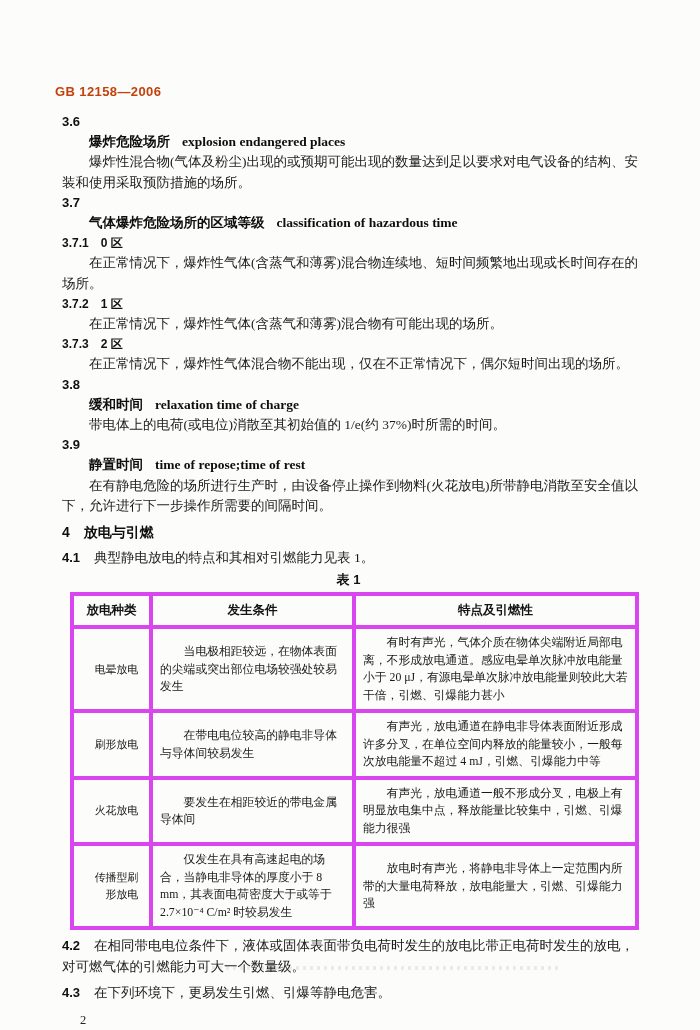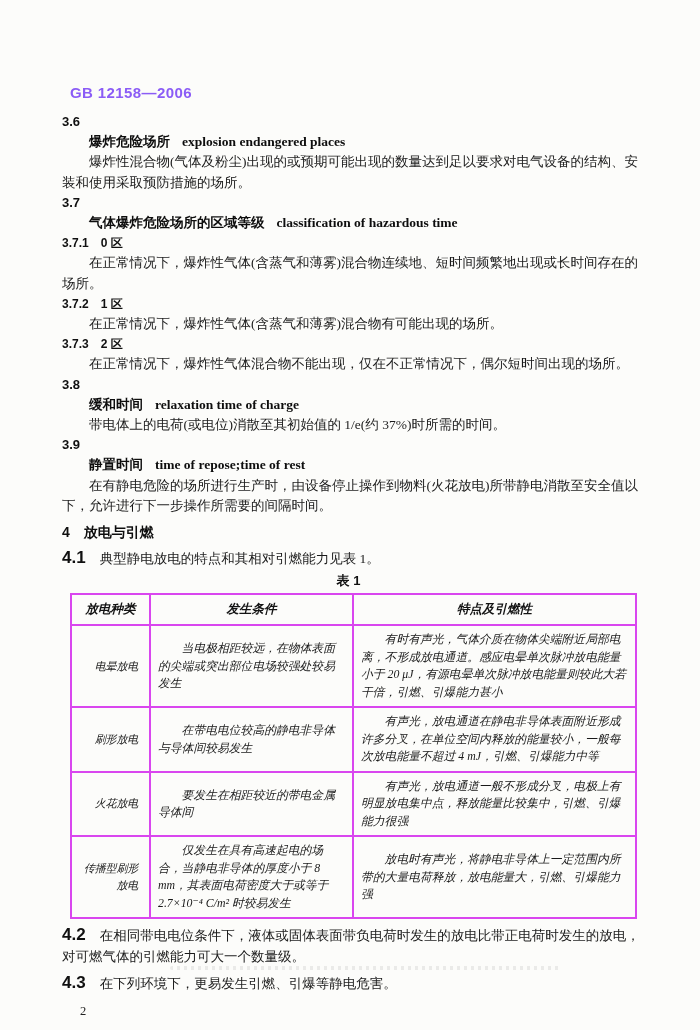--- a/index.html
+++ b/index.html
@@ -6,23 +6,23 @@
   body{
     width:700px;height:1030px;
     background:#e9e9e7;
     font-family:"Liberation Serif","DejaVu Serif",serif;
   }
   .page{
     position:relative;width:700px;height:1030px;
     background:#fcfcfa;color:#1b1b1b;overflow:hidden;
   }
   .std-code{
-    position:absolute;left:70px;top:84px;
+    position:absolute;left:55px;top:84px;
     font-family:"Liberation Sans","DejaVu Sans",sans-serif;
-    font-weight:bold;font-size:15px;letter-spacing:.4px;color:#8b5cf6;
+    font-weight:bold;font-size:13px;letter-spacing:.4px;color:#c2410c;
   }
   .content{
     position:absolute;left:62px;top:112px;width:578px;
     font-size:13.5px;line-height:20.2px;
   }
   .content p{margin:0;}
   .cnum-line{
     font-family:"Liberation Sans","DejaVu Sans",sans-serif;
     font-weight:bold;font-size:13px;color:#101010;
   }
@@ -40,34 +40,34 @@
   }
   .sec-heading{
     margin-top:6px !important;
     font-family:"Liberation Sans","DejaVu Sans",sans-serif;
     font-weight:bold;font-size:14px;color:#0e0e0e;
   }
   .sec-heading .sec-title{margin-left:14px;}
   .clause-para{margin-top:6px !important;}
   .clause-para .cnum{
     font-family:"Liberation Sans","DejaVu Sans",sans-serif;
-    font-weight:bold;font-size:17px;color:#101010;margin-right:14px;
+    font-weight:bold;font-size:13px;color:#101010;margin-right:14px;
   }
   .tbl-caption{
     margin-top:3px !important;
     text-align:center;width:573px;
     font-family:"Liberation Sans","DejaVu Sans",sans-serif;
     font-weight:bold;font-size:13px;color:#101010;line-height:18px;
   }
   table.t1{
     border-collapse:collapse;table-layout:fixed;
     width:565px;margin:3px 0 0 8px;
     font-size:11.8px;line-height:17.5px;color:#191919;
   }
-  table.t1 th,table.t1 td{border:2px solid #d946ef;font-style:italic;}
+  table.t1 th,table.t1 td{border:4px solid #d946ef;}
   table.t1 th{
     font-family:"Liberation Sans","DejaVu Sans",sans-serif;
     font-weight:600;font-size:12.5px;color:#141414;
     height:25px;text-align:center;padding:2px;
   }
   col.c-type{width:79px;}
   col.c-cond{width:203px;}
   col.c-char{width:283px;}
   td.col-type{
     text-align:right;vertical-align:middle;

